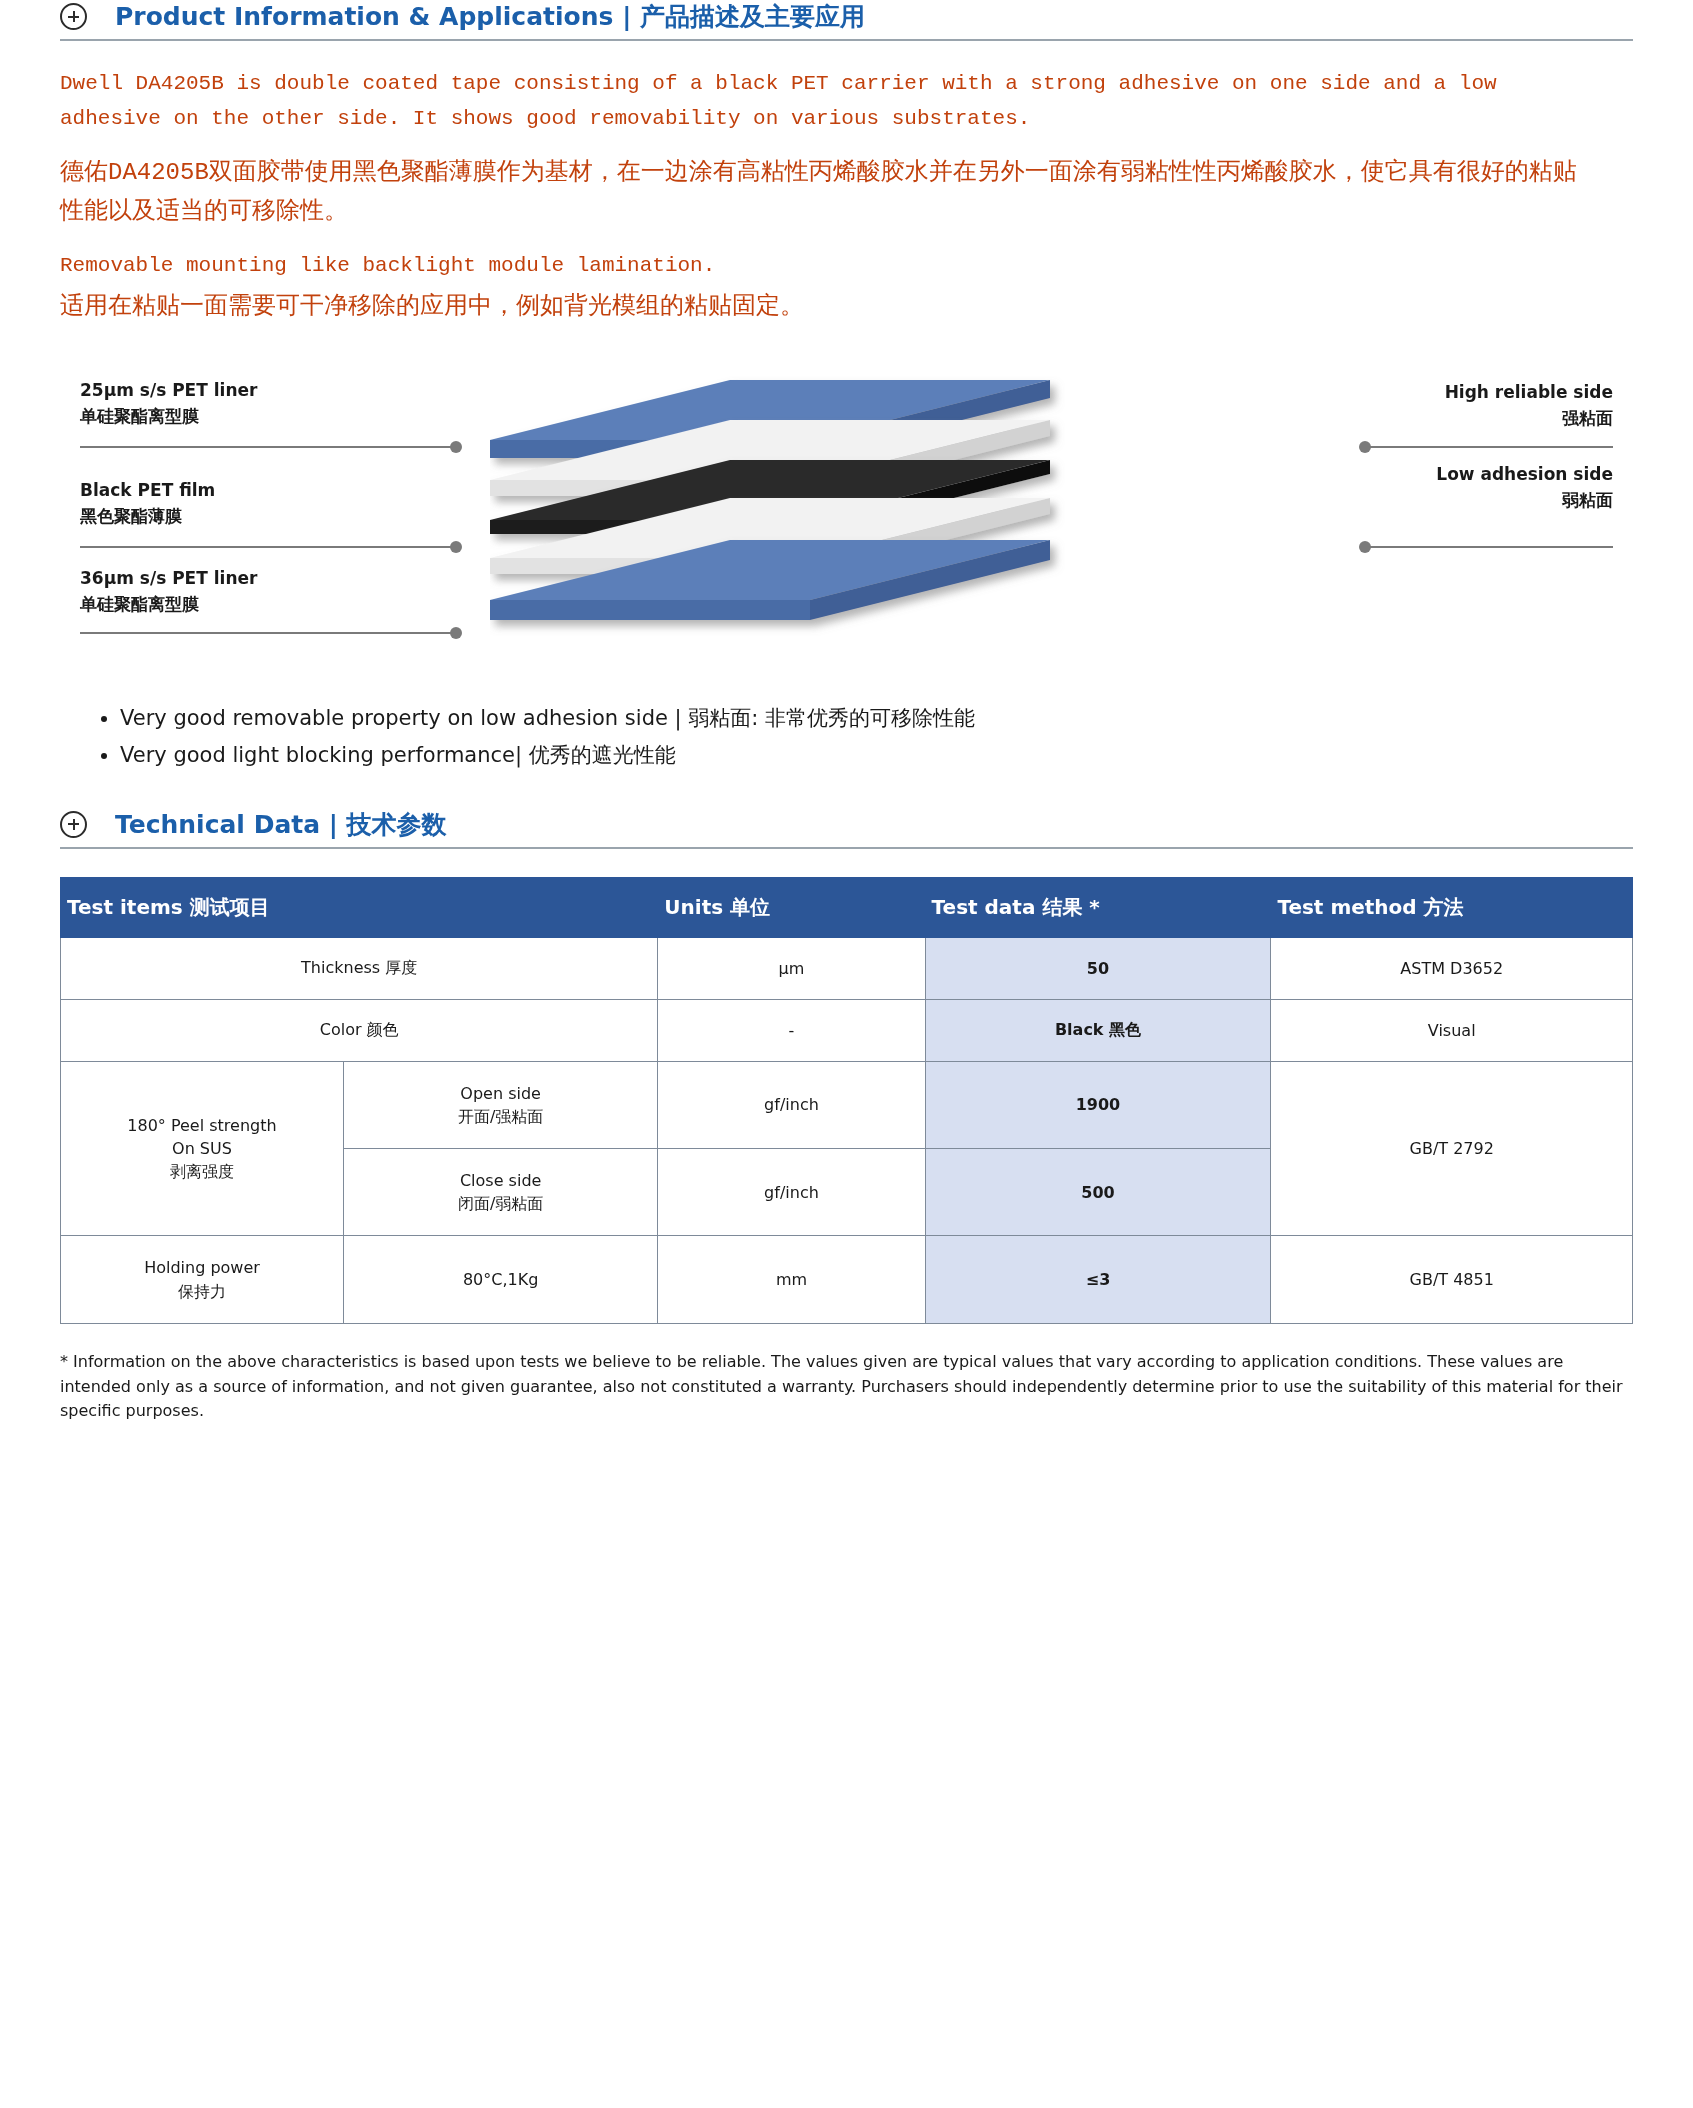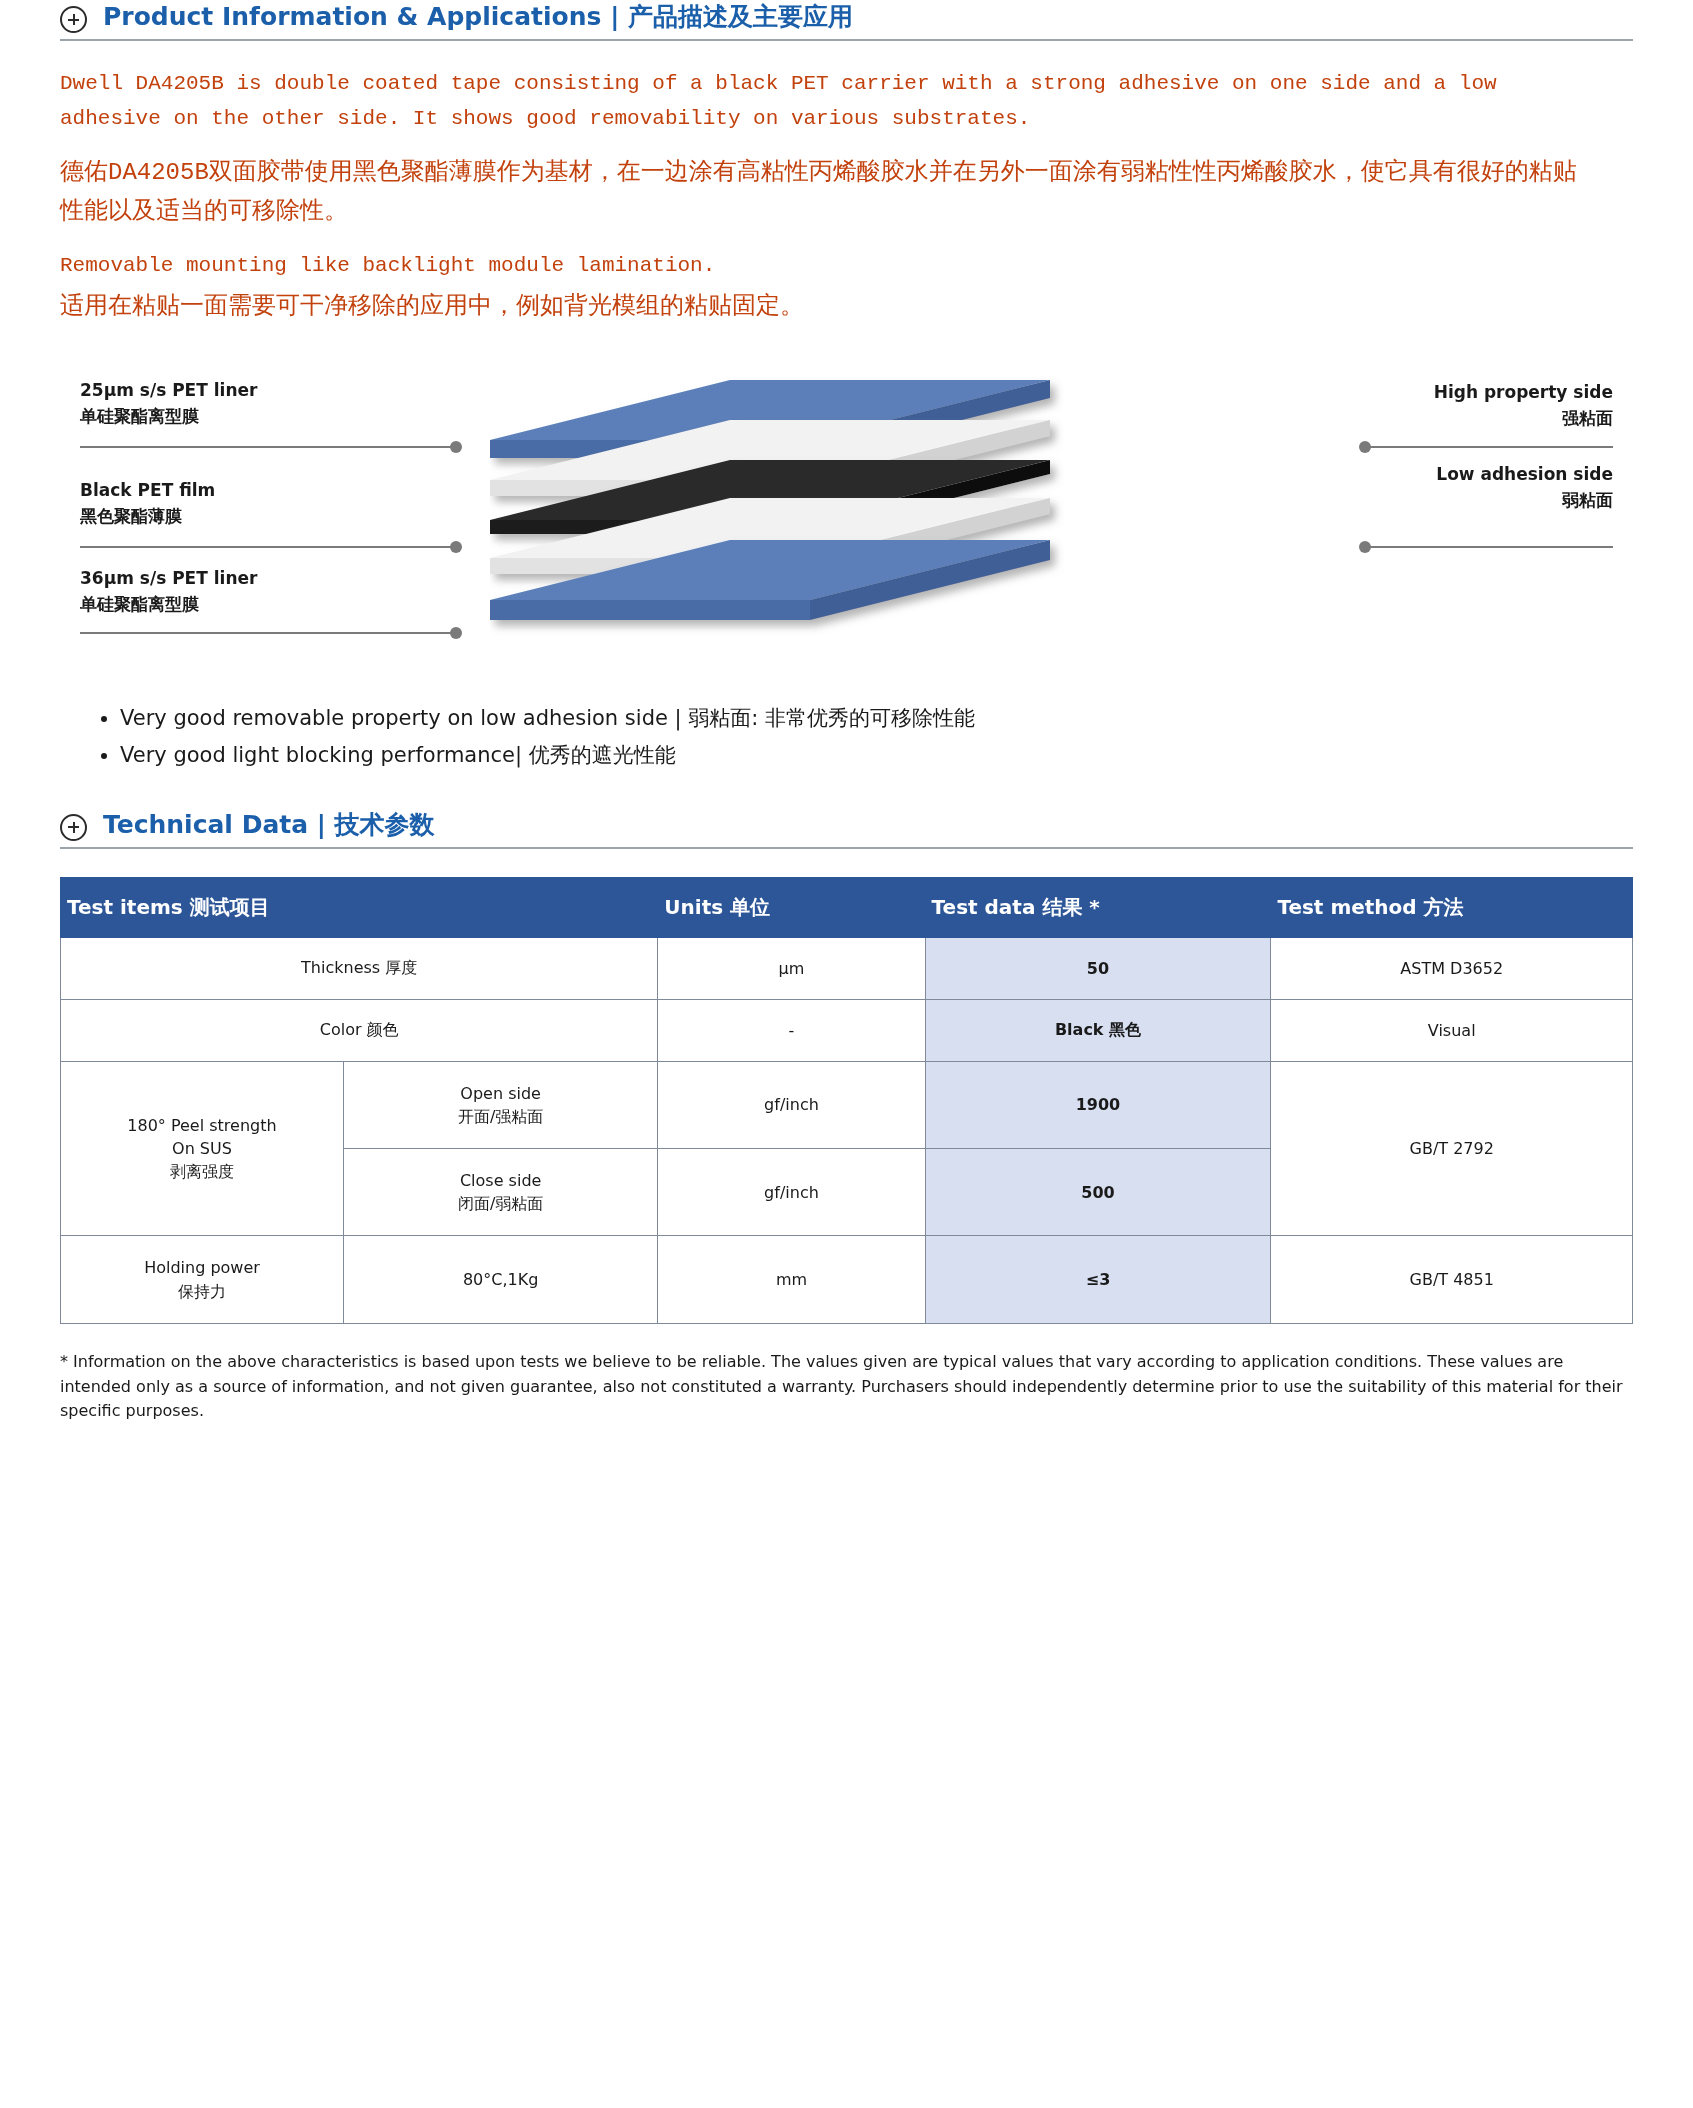--- a/index.html
+++ b/index.html
@@ -47,21 +47,21 @@
     font-family:"DejaVu Sans", sans-serif; line-height: 1.25;
   }
   .title-cn {
     font-size: 24px; font-weight: bold; color:#1a1a1a;
     font-family:"DejaVu Sans", sans-serif; margin-top: 6px; line-height:1.25;
   }
 
   
   .section { padding: 0 60px; }
   .sec-head {
-    display:flex; align-items:flex-end; gap:16px;
+    display:flex; align-items:center; gap:28px;
     border-bottom: 2px solid #9aa4ad;
     padding-bottom: 6px;
     margin-bottom: 26px;
   }
   .plus-icon {
     width: 27px; height: 27px; border-radius: 50%;
     border: 2px solid #2b2b2b; position: relative; flex:none;
   }
   .plus-icon::before, .plus-icon::after {
     content:""; position:absolute; background:#2b2b2b;
@@ -204,21 +204,21 @@
       <div class="dot" style="left:390px; top:181px;"></div>
 
       <div class="lbl" style="left:20px; top:206px;">
         <div>36μm s/s PET liner</div>
         <div class="cn">单硅聚酯离型膜</div>
       </div>
       <div class="leader" style="left:20px; top:272px; width:375px;"></div>
       <div class="dot" style="left:390px; top:267px;"></div>
 
       <div class="lbl" style="right:20px; top:20px; text-align:right;">
-        <div>High property side</div>
+        <div>High reliable side</div>
         <div class="cn">强粘面</div>
       </div>
       <div class="leader" style="right:20px; top:86px; width:245px;"></div>
       <div class="dot" style="right:262px; top:81px;"></div>
 
       <div class="lbl" style="right:20px; top:102px; text-align:right;">
         <div>Low adhesion side</div>
         <div class="cn">弱粘面</div>
       </div>
       <div class="leader" style="right:20px; top:186px; width:245px;"></div>

